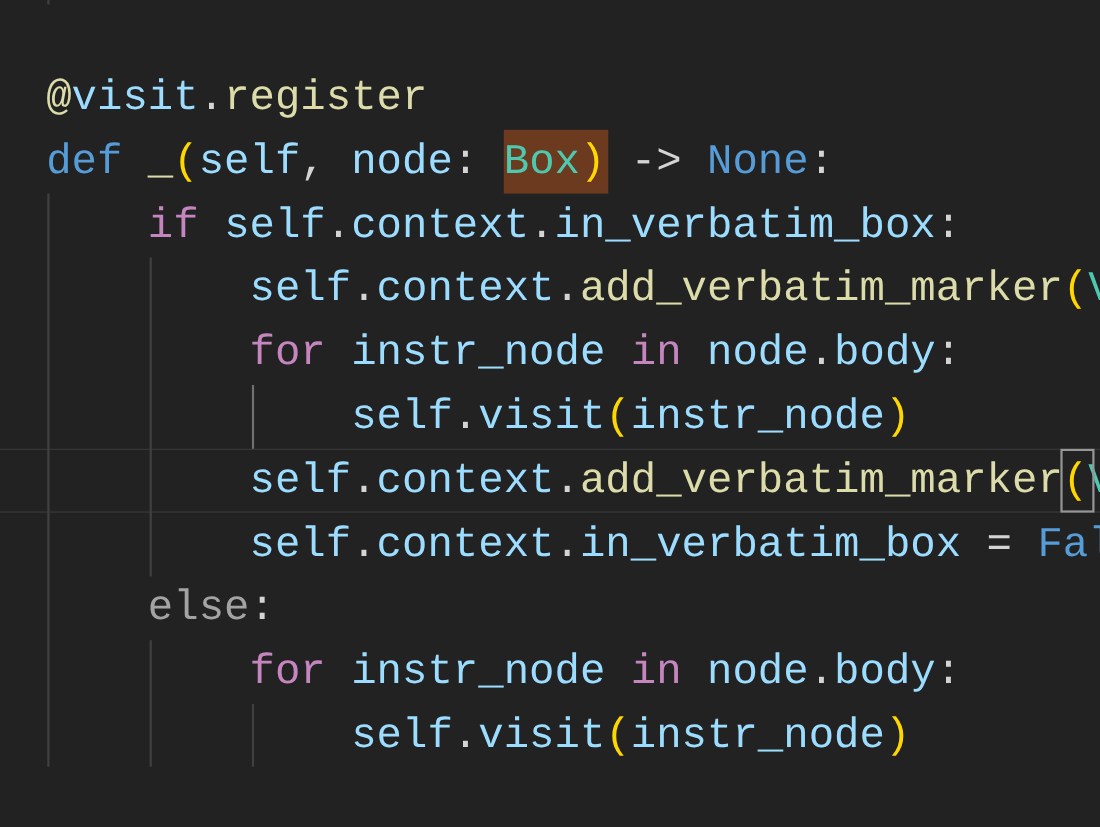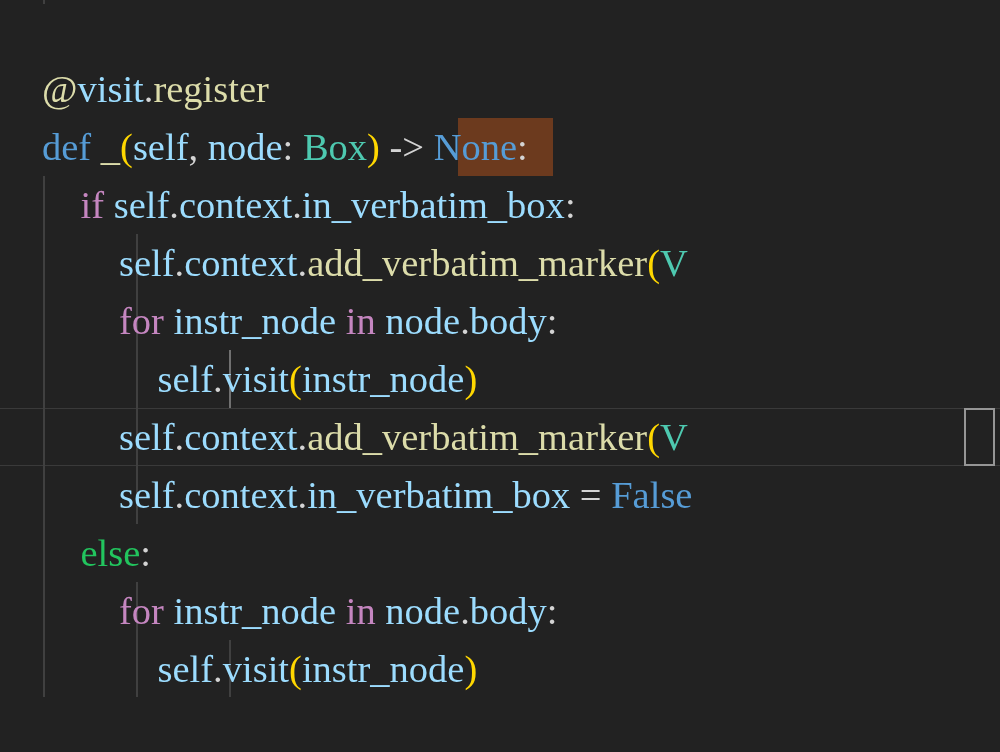--- a/index.html
+++ b/index.html
@@ -8,21 +8,21 @@
     width: 1000px;
     height: 752px;
     overflow: hidden;
     background: var(--background, #222);
   }
   .editor {
     position: relative;
     width: 1000px;
     height: 752px;
     overflow: hidden;
-    font-family: Liberation Serif, serif;
+    font-family: Liberation Mono, monospace;
     font-size: 38.5px;
     font-weight: 400;
   }
   .code-line {
     position: absolute;
     left: 42px;
     height: 58px;
     line-height: 58px;
     white-space: pre;
     z-index: 3;
@@ -76,17 +76,17 @@
     <div class="indent-guide active" style="left: 229px; top: 350px; height: 58px;"></div>
     <div class="indent-guide" style="left: 229px; top: 640px; height: 57px;"></div>
     <div class="code-line" style="top: 60px;"><span style="color: rgb(220, 220, 170);">@</span><span style="color: rgb(156, 220, 254);">visit</span><span style="color: rgb(212, 212, 212);">.</span><span style="color: rgb(220, 220, 170);">register</span></div>
     <div class="code-line" style="top: 118px;"><span style="color: rgb(86, 156, 214);">def</span><span style="color: rgb(212, 212, 212);"> </span><span style="color: rgb(220, 220, 170);">_</span><span style="color: rgb(255, 215, 0);">(</span><span style="color: rgb(156, 220, 254);">self</span><span style="color: rgb(212, 212, 212);">, </span><span style="color: rgb(156, 220, 254);">node</span><span style="color: rgb(212, 212, 212);">: </span><span style="color: rgb(78, 201, 176);">Box</span><span style="color: rgb(255, 215, 0);">)</span><span style="color: rgb(212, 212, 212);"> -&gt; </span><span style="color: rgb(86, 156, 214);">None</span><span style="color: rgb(212, 212, 212);">:</span></div>
     <div class="code-line" style="top: 176px;"><span style="color: rgb(212, 212, 212);">    </span><span style="color: rgb(197, 134, 192);">if</span><span style="color: rgb(212, 212, 212);"> </span><span style="color: rgb(156, 220, 254);">self</span><span style="color: rgb(212, 212, 212);">.</span><span style="color: rgb(156, 220, 254);">context</span><span style="color: rgb(212, 212, 212);">.</span><span style="color: rgb(156, 220, 254);">in_verbatim_box</span><span style="color: rgb(212, 212, 212);">:</span></div>
     <div class="code-line" style="top: 234px;"><span style="color: rgb(212, 212, 212);">        </span><span style="color: rgb(156, 220, 254);">self</span><span style="color: rgb(212, 212, 212);">.</span><span style="color: rgb(156, 220, 254);">context</span><span style="color: rgb(212, 212, 212);">.</span><span style="color: rgb(220, 220, 170);">add_verbatim_marker</span><span style="color: rgb(255, 215, 0);">(</span><span style="color: rgb(78, 201, 176);">V</span></div>
     <div class="code-line" style="top: 292px;"><span style="color: rgb(212, 212, 212);">        </span><span style="color: rgb(197, 134, 192);">for</span><span style="color: rgb(212, 212, 212);"> </span><span style="color: rgb(156, 220, 254);">instr_node</span><span style="color: rgb(212, 212, 212);"> </span><span style="color: rgb(197, 134, 192);">in</span><span style="color: rgb(212, 212, 212);"> </span><span style="color: rgb(156, 220, 254);">node</span><span style="color: rgb(212, 212, 212);">.</span><span style="color: rgb(156, 220, 254);">body</span><span style="color: rgb(212, 212, 212);">:</span></div>
     <div class="code-line" style="top: 350px;"><span style="color: rgb(212, 212, 212);">            </span><span style="color: rgb(156, 220, 254);">self</span><span style="color: rgb(212, 212, 212);">.</span><span style="color: rgb(156, 220, 254);">visit</span><span style="color: rgb(255, 215, 0);">(</span><span style="color: rgb(156, 220, 254);">instr_node</span><span style="color: rgb(255, 215, 0);">)</span></div>
     <div class="code-line" style="top: 408px;"><span style="color: rgb(212, 212, 212);">        </span><span style="color: rgb(156, 220, 254);">self</span><span style="color: rgb(212, 212, 212);">.</span><span style="color: rgb(156, 220, 254);">context</span><span style="color: rgb(212, 212, 212);">.</span><span style="color: rgb(220, 220, 170);">add_verbatim_marker</span><span style="color: rgb(255, 215, 0);">(</span><span style="color: rgb(78, 201, 176);">V</span></div>
     <div class="code-line" style="top: 466px;"><span style="color: rgb(212, 212, 212);">        </span><span style="color: rgb(156, 220, 254);">self</span><span style="color: rgb(212, 212, 212);">.</span><span style="color: rgb(156, 220, 254);">context</span><span style="color: rgb(212, 212, 212);">.</span><span style="color: rgb(156, 220, 254);">in_verbatim_box</span><span style="color: rgb(212, 212, 212);"> = </span><span style="color: rgb(86, 156, 214);">False</span></div>
-    <div class="code-line" style="top: 524px;"><span style="color: rgb(212, 212, 212);">    </span><span style="color: #22c55e;">else</span><span style="color: rgb(212, 212, 212);">:</span></div>
+    <div class="code-line" style="top: 524px;"><span style="color: rgb(212, 212, 212);">    </span><span style="color: #a3a3a3;">else</span><span style="color: rgb(212, 212, 212);">:</span></div>
     <div class="code-line" style="top: 582px;"><span style="color: rgb(212, 212, 212);">        </span><span style="color: rgb(197, 134, 192);">for</span><span style="color: rgb(212, 212, 212);"> </span><span style="color: rgb(156, 220, 254);">instr_node</span><span style="color: rgb(212, 212, 212);"> </span><span style="color: rgb(197, 134, 192);">in</span><span style="color: rgb(212, 212, 212);"> </span><span style="color: rgb(156, 220, 254);">node</span><span style="color: rgb(212, 212, 212);">.</span><span style="color: rgb(156, 220, 254);">body</span><span style="color: rgb(212, 212, 212);">:</span></div>
     <div class="code-line" style="top: 640px;"><span style="color: rgb(212, 212, 212);">            </span><span style="color: rgb(156, 220, 254);">self</span><span style="color: rgb(212, 212, 212);">.</span><span style="color: rgb(156, 220, 254);">visit</span><span style="color: rgb(255, 215, 0);">(</span><span style="color: rgb(156, 220, 254);">instr_node</span><span style="color: rgb(255, 215, 0);">)</span></div>
     <div class="bracket-match" style="left: 964px; top: 408px; width: 31px; height: 58px;"></div>
   </div>
 
 </body></html>

